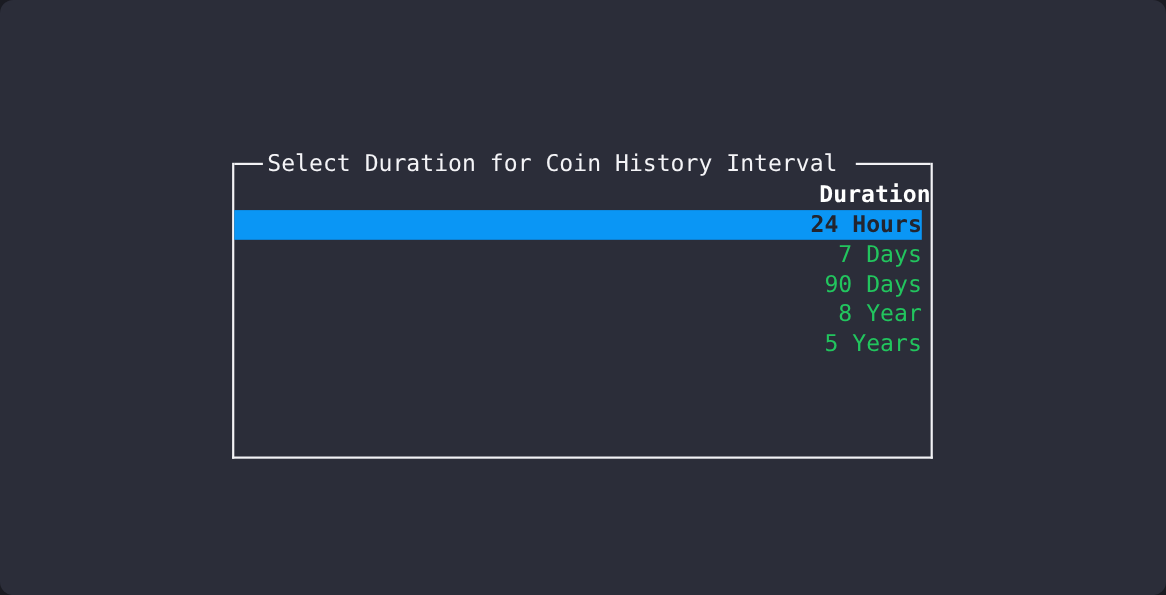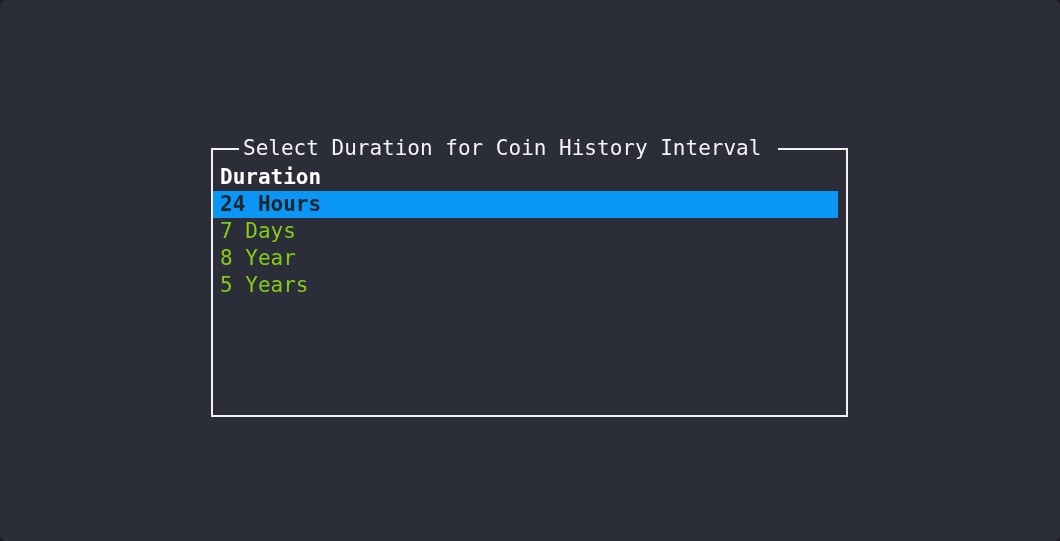--- a/index.html
+++ b/index.html
@@ -11,21 +11,21 @@
     width: 1060px;
     height: 541px;
     overflow: hidden;
     font-family: "DejaVu Sans Mono", "Liberation Mono", monospace;
   }
   #terminal-screen {
     position: relative;
     width: 1060px;
     height: 541px;
     background: #2b2d39;
-    border-radius: 6px;
+    border-radius: 12px;
     overflow: hidden;
   }
 
   
   #dialog {
     position: absolute;
     left: 211px;
     top: 148px;
     width: 637px;
     height: 269px;
@@ -61,36 +61,37 @@
 
   
   #dialog-body {
     position: absolute;
     left: 0;
     right: 0;
     top: 13px;
     bottom: 0;
     padding-left: 7px;
     padding-top: 3px;
+    text-align: right;
   }
 
   #column-header {
     color: #ffffff;
     font-weight: bold;
     font-size: 21px;
     line-height: 27px;
     height: 27px;
     white-space: nowrap;
   }
 
   .option-row {
     font-size: 21px;
     line-height: 27px;
     height: 27px;
-    color: #84cc16;
+    color: #22c55e;
     white-space: nowrap;
     margin-left: -7px;
     padding-left: 7px;
     width: 625px;
     box-sizing: border-box;
   }
   .option-row.selected {
     background: #0a96f5;
     color: #23252f;
     font-weight: bold;
@@ -113,20 +114,23 @@
       <div id="column-header">Duration</div>
 
       <div id="option-list">
         <div class="option-row selected">
           <span>24 Hours</span>
         </div>
         <div class="option-row">
           <span>7 Days</span>
         </div>
         <div class="option-row">
+          <span>90 Days</span>
+        </div>
+        <div class="option-row">
           <span>8 Year</span>
         </div>
         <div class="option-row">
           <span>5 Years</span>
         </div>
       </div>
 
     </div>
   </div>
 </div>

